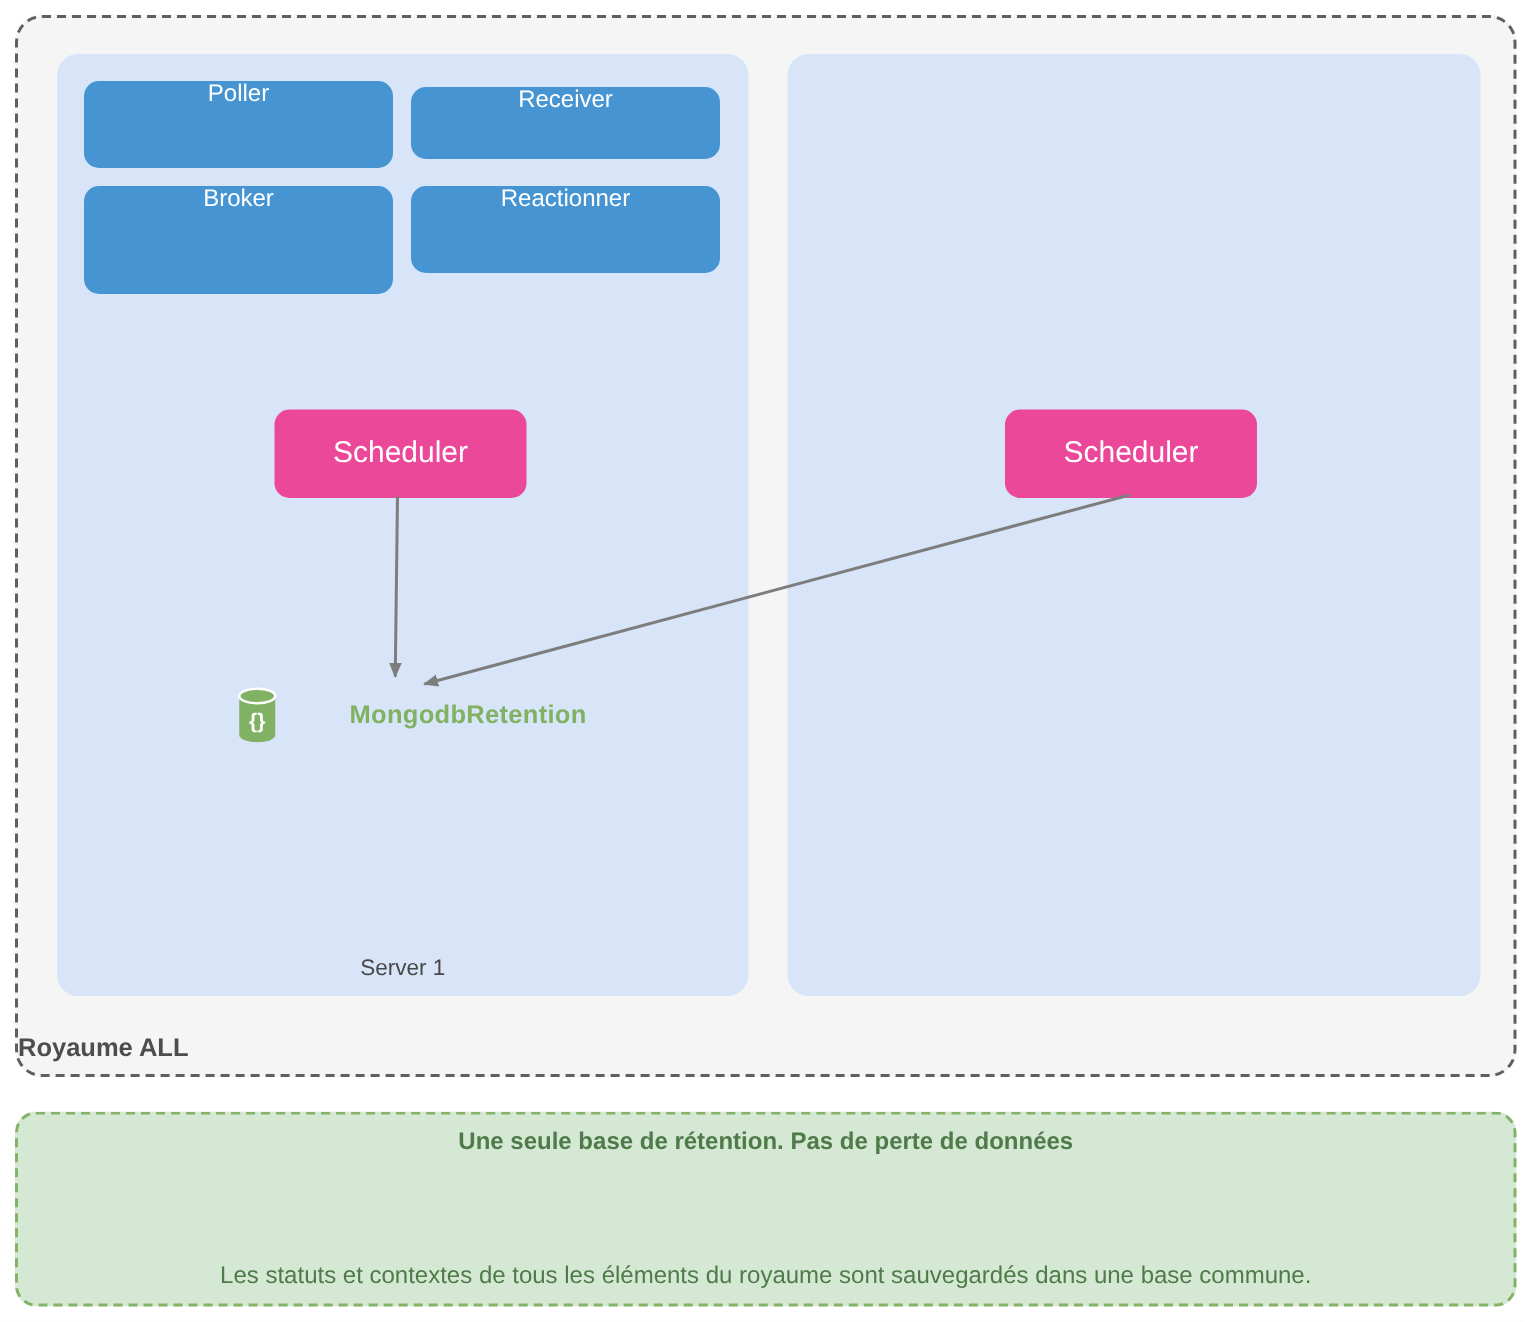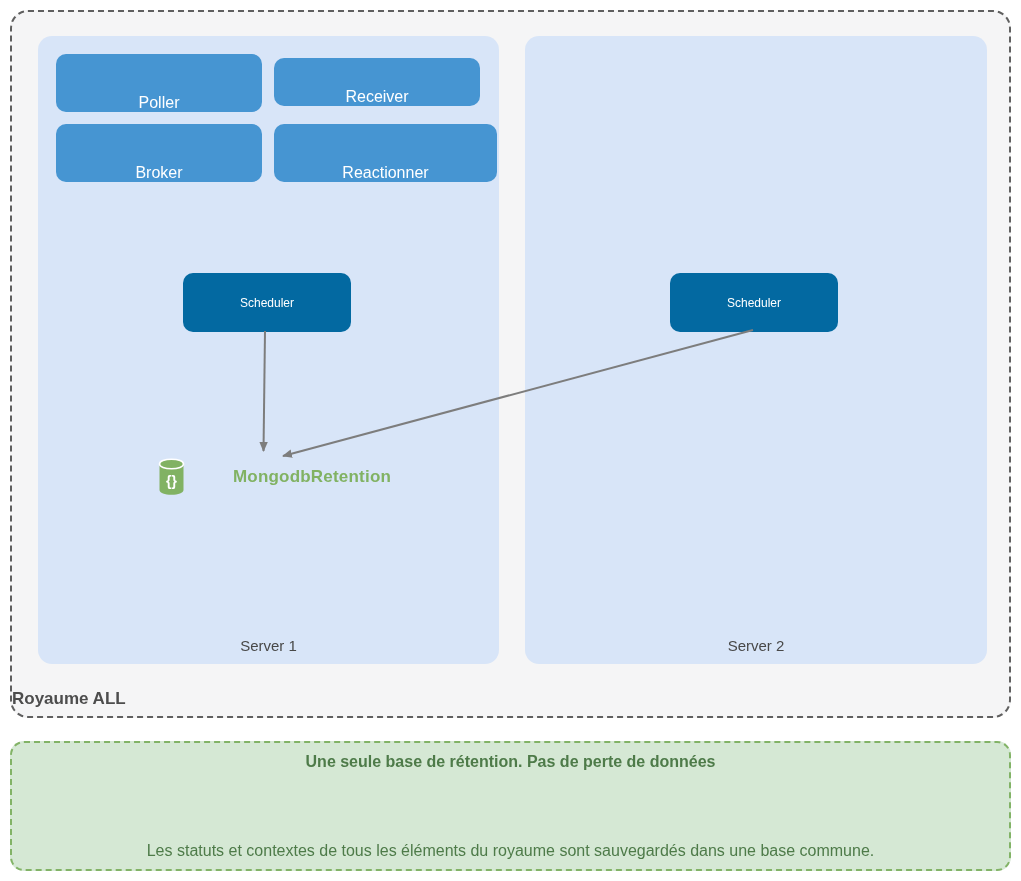--- a/index.html
+++ b/index.html
@@ -47,34 +47,34 @@
     color: #484848;
   }
 
   
   .daemon {
     position: absolute;
     background: #4695d2;
     border-radius: 10px;
     color: #ffffff;
     font-size: 16px;
-    display: flex; align-items: flex-end; justify-content: center;
+    display: flex; align-items: flex-start; justify-content: center;
   }
   .daemon.poller      { left: 18px;  top: 18px; width: 206px; height: 58px; }
   .daemon.receiver    { left: 236px; top: 22px; width: 206px; height: 48px; }
-  .daemon.broker      { left: 18px;  top: 88px; width: 206px; height: 58px; }
-  .daemon.reactionner { left: 236px; top: 88px; width: 223px; height: 58px; }
+  .daemon.broker      { left: 18px;  top: 88px; width: 206px; height: 72px; }
+  .daemon.reactionner { left: 236px; top: 88px; width: 206px; height: 58px; }
 
   
   .scheduler {
     position: absolute;
-    background: #0369a1;
+    background: #ec4899;
     border-radius: 10px;
     color: #ffffff;
-    font-size: 12px;
+    font-size: 20px;
     display: flex; align-items: center; justify-content: center;
     left: 145px; top: 237px;
     width: 168px; height: 59px;
   }
 
   
   .mongo {
     position: absolute;
     left: 158px; top: 458px;
     display: flex; align-items: center; gap: 7px;
@@ -139,21 +139,20 @@
       <div class="scheduler">
         <span>Scheduler</span>
       </div>
       <div class="server-label">Server 1</div>
     </div>
 
     <div class="server-panel s2">
       <div class="scheduler">
         <span>Scheduler</span>
       </div>
-      <div class="server-label">Server 2</div>
     </div>
 
     <div class="royaume-label">Royaume ALL</div>
   </div>
 
   <div class="mongo">
     <span style="display:inline-flex;">
       <svg width="27" height="38" viewBox="0 0 27 38" aria-hidden="true">
         <path d="M1.5 6 V32 C1.5 34.8 6.8 36.8 13.5 36.8 C20.2 36.8 25.5 34.8 25.5 32 V6 Z" fill="#81b263"></path>
         <ellipse cx="13.5" cy="6" rx="12" ry="4.8" fill="#81b263" stroke="#ffffff" stroke-width="1.6"></ellipse>

